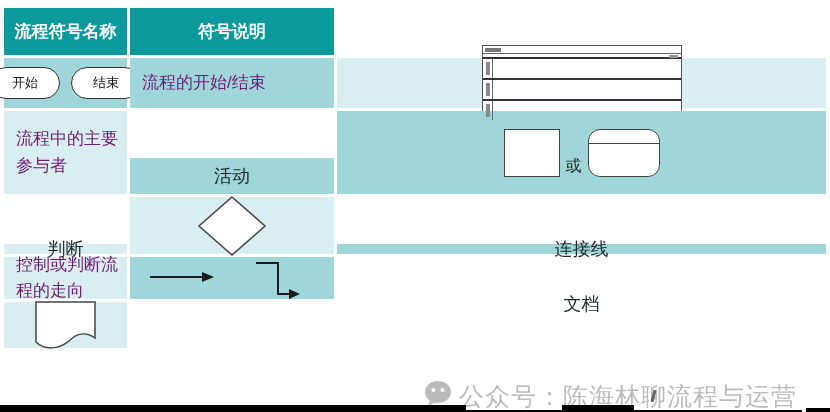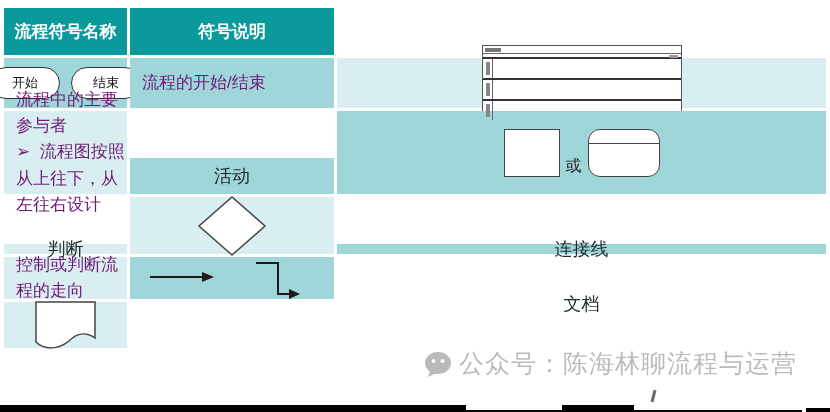--- a/index.html
+++ b/index.html
@@ -52,21 +52,21 @@
            border-radius:12px; position:relative; }
   .rrect .line { position:absolute; left:0; right:0; top:13px; height:0; border-top:1.4px solid #444; }
   .or { font-size:16px; color:#222; margin:14px 6px 0 6px; align-self:flex-end; }
   .act-wrap { display:flex; align-items:center; }
   
   .conn-wrap { display:flex; align-items:flex-start; padding-left:4px; gap:38px; width:100%; justify-content:flex-start; }
   .conn-wrap .a1 { margin:15px 0 0 14px; }
   .conn-wrap .a2 { margin-top:3px; }
   
   .wm {
-    position:absolute; left:424px; top:347px; display:flex; align-items:center; gap:7px;
+    position:absolute; left:424px; top:380px; display:flex; gap:7px;
     opacity:0.5; pointer-events:none;
   }
   .wm-text { font-size:25px; color:#787878; letter-spacing:1px; white-space:nowrap; }
   .bar { position:absolute; bottom:0; background:#000; }
   .tick { position:absolute; left:652px; top:390px; width:3px; height:12px;
           background:#444; transform:rotate(14deg); opacity:0.8; }
 </style>
 </head>
 <body>
 
@@ -111,21 +111,20 @@
         <div class="lane">
             <div class="lane-label">
               <span class="vblob"></span>
             </div>
             <div></div>
           </div>
       </div>
     </div>
     <div class="cell dc light">
       <div>流程中的主要参与者</div>
-      <div>➢  流程图按照从上往下，从左往右设计</div>
     </div>
 
     <div class="cell nc dark">活动</div>
     <div class="cell ic dark">
       <div class="act-wrap">
         <div class="rect"></div>
         <div class="or">或</div>
         <div class="rrect">
             <div class="line"></div>
           </div>

